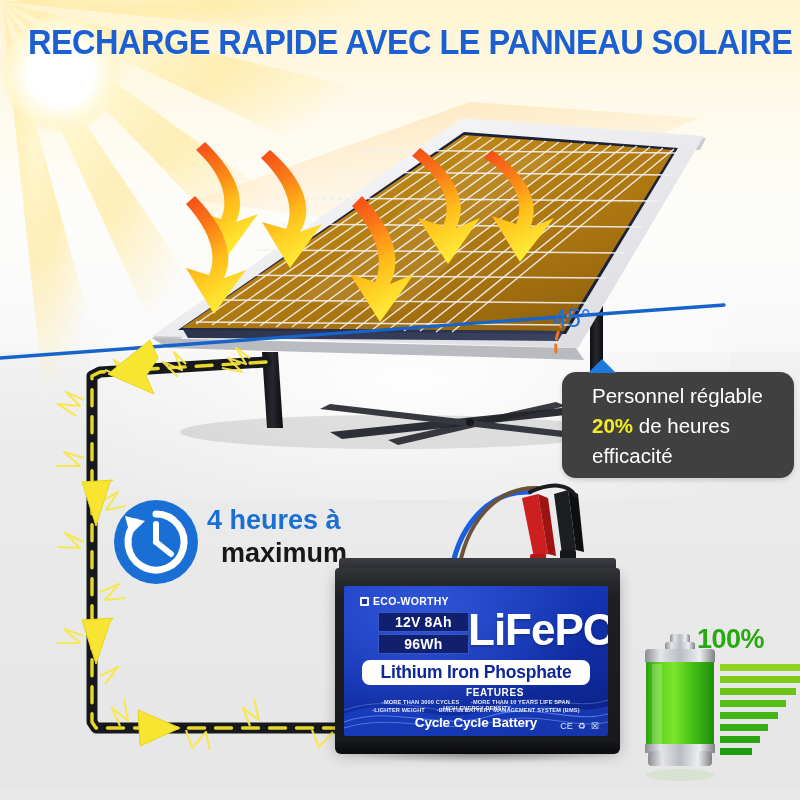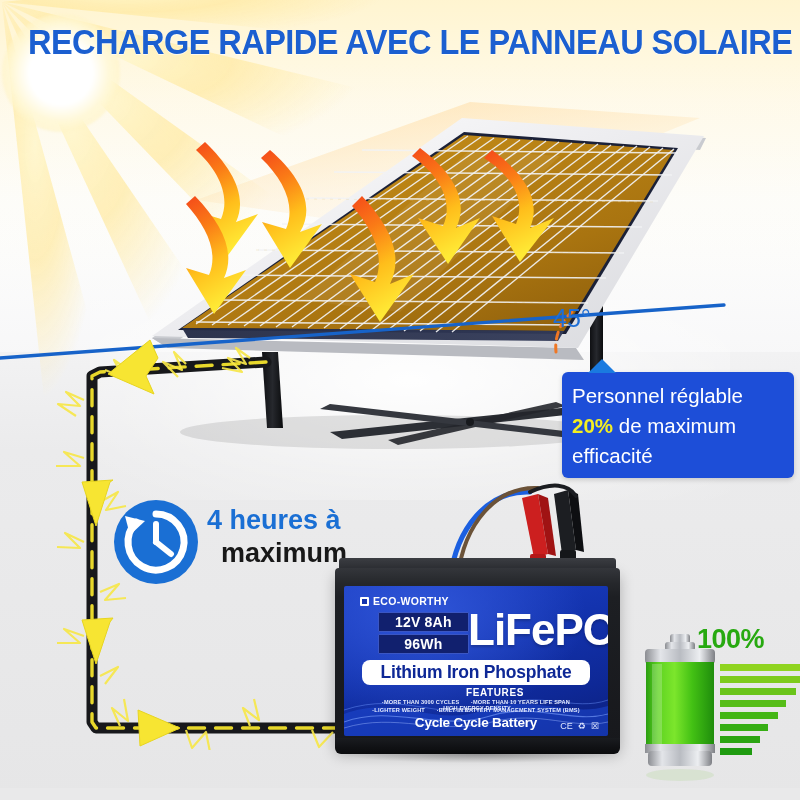--- a/index.html
+++ b/index.html
@@ -76,24 +76,24 @@
     background: linear-gradient(180deg, rgba(255,255,255,0) 0%, rgba(250,250,250,0.5) 60%, #f7f7f8 100%);
   }
 
   
   #panel-group { position: absolute; left: 0; top: 0; width: 800px; height: 470px; }
 
   
   #callout {
     position: absolute; left: 562px; top: 372px;
     width: 232px; height: 106px;
-    background: #1d4ed8;
-    border-radius: 6px;
+    background: #404040;
+    border-radius: 14px;
     box-shadow: 0 2px 5px rgba(0,0,0,.16);
-    padding: 9px 0 0 10px;
+    padding: 9px 0 0 30px;
   }
   #callout::before {
     content: "";
     position: absolute; left: 26px; top: -13px;
     border-left: 14px solid transparent;
     border-right: 14px solid transparent;
     border-bottom: 14px solid #1a7ae0;
   }
   #callout .line {
     color: #ffffff;
@@ -382,21 +382,21 @@
     <g>
       <line x1="0" y1="358" x2="724" y2="305" stroke="#1763c9" stroke-width="3.4" stroke-linecap="round"></line>
       <path d="M556,352 A46,46 0 0 1 572,312" fill="none" stroke="#ef7724" stroke-width="3" stroke-dasharray="7 6" stroke-linecap="round"></path>
     </g>
   </svg>
 
   <div id="angle-label">45°</div>
 
   <div id="callout">
     <div class="line">Personnel réglable</div>
-    <div class="line"><span class="pct">20%</span><span> de maximum</span></div>
+    <div class="line"><span class="pct">20%</span><span> de heures</span></div>
     <div class="line">efficacité</div>
   </div>
 
   <svg id="cable" viewBox="0 0 420 420">
     <defs>
       <linearGradient id="cableStripe" x1="0" y1="0" x2="0" y2="1">
         <stop offset="0%" stop-color="#1b1c20"></stop>
         <stop offset="36%" stop-color="#1b1c20"></stop>
         <stop offset="38%" stop-color="#f3e32c"></stop>
         <stop offset="62%" stop-color="#f3e32c"></stop>

